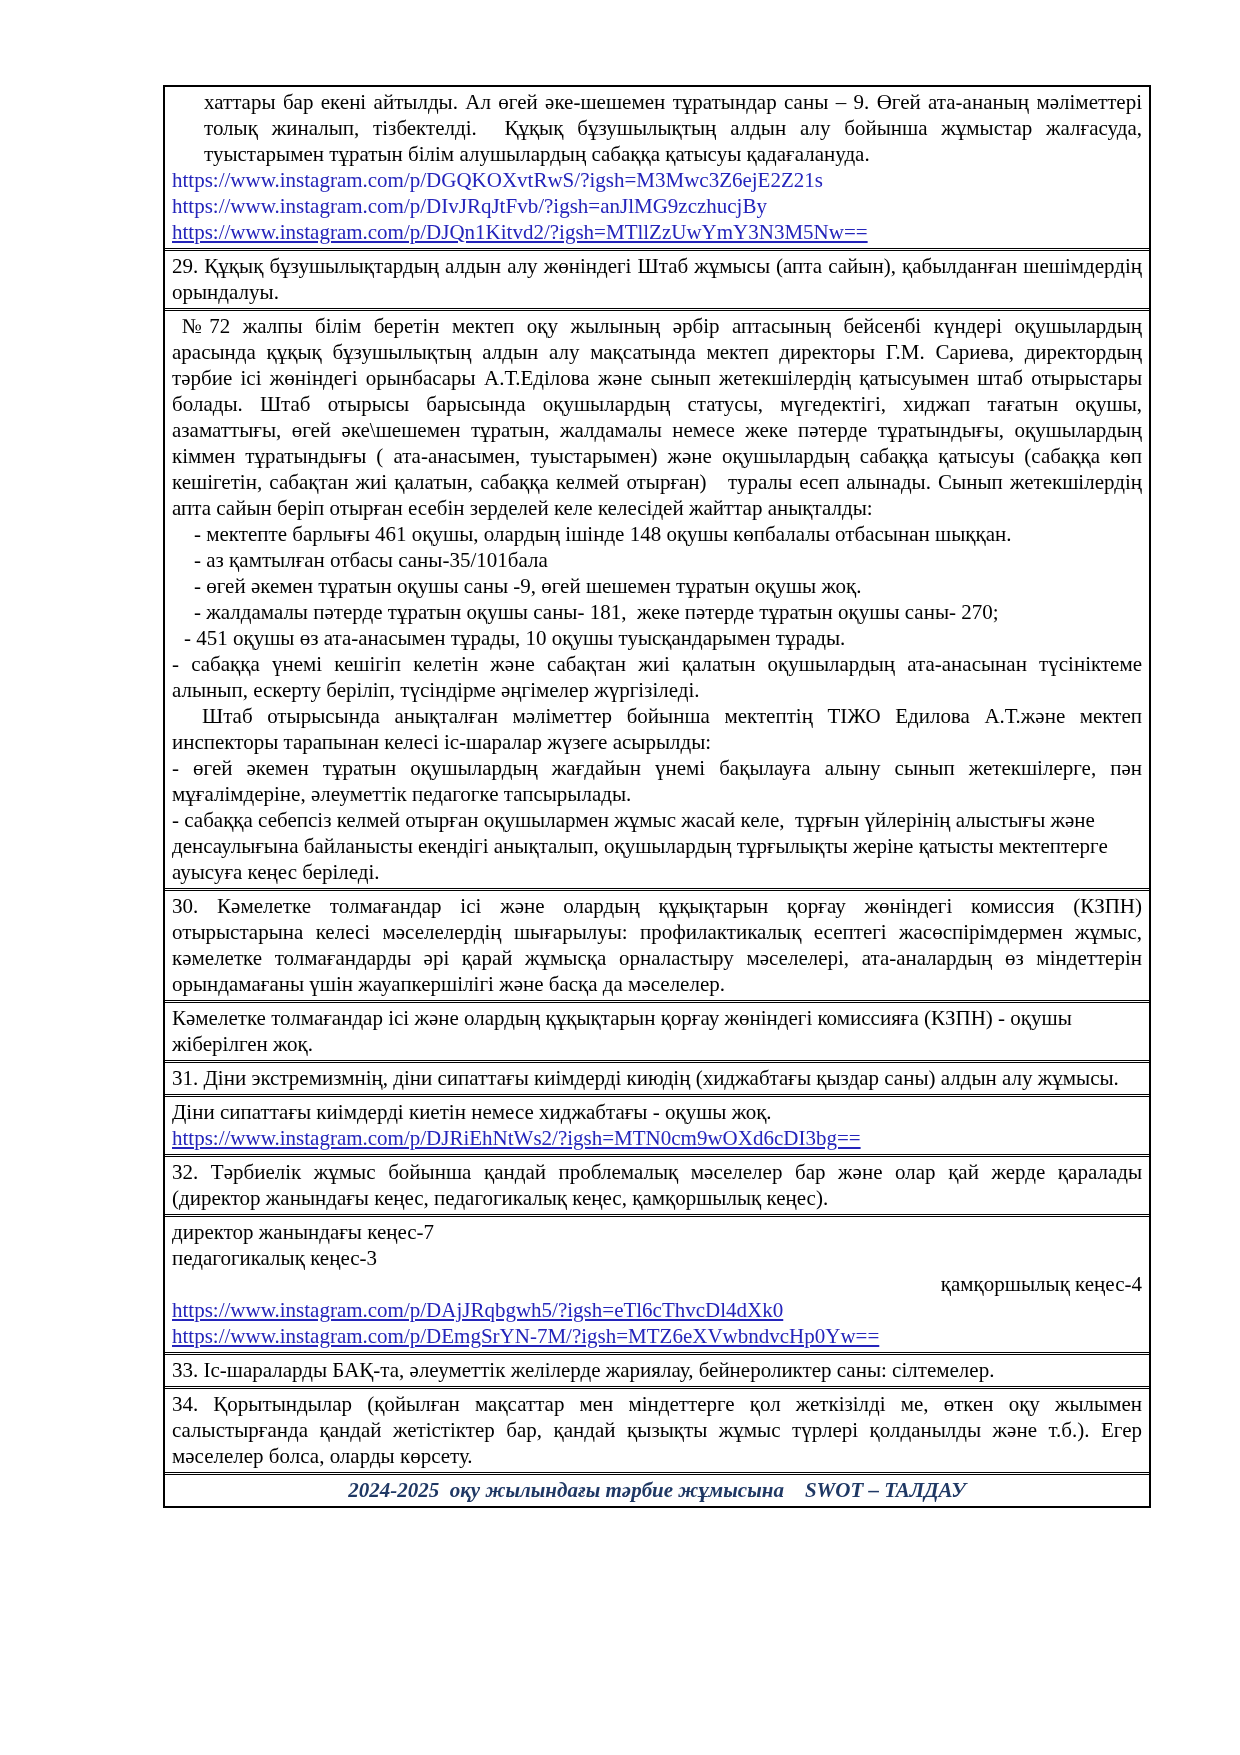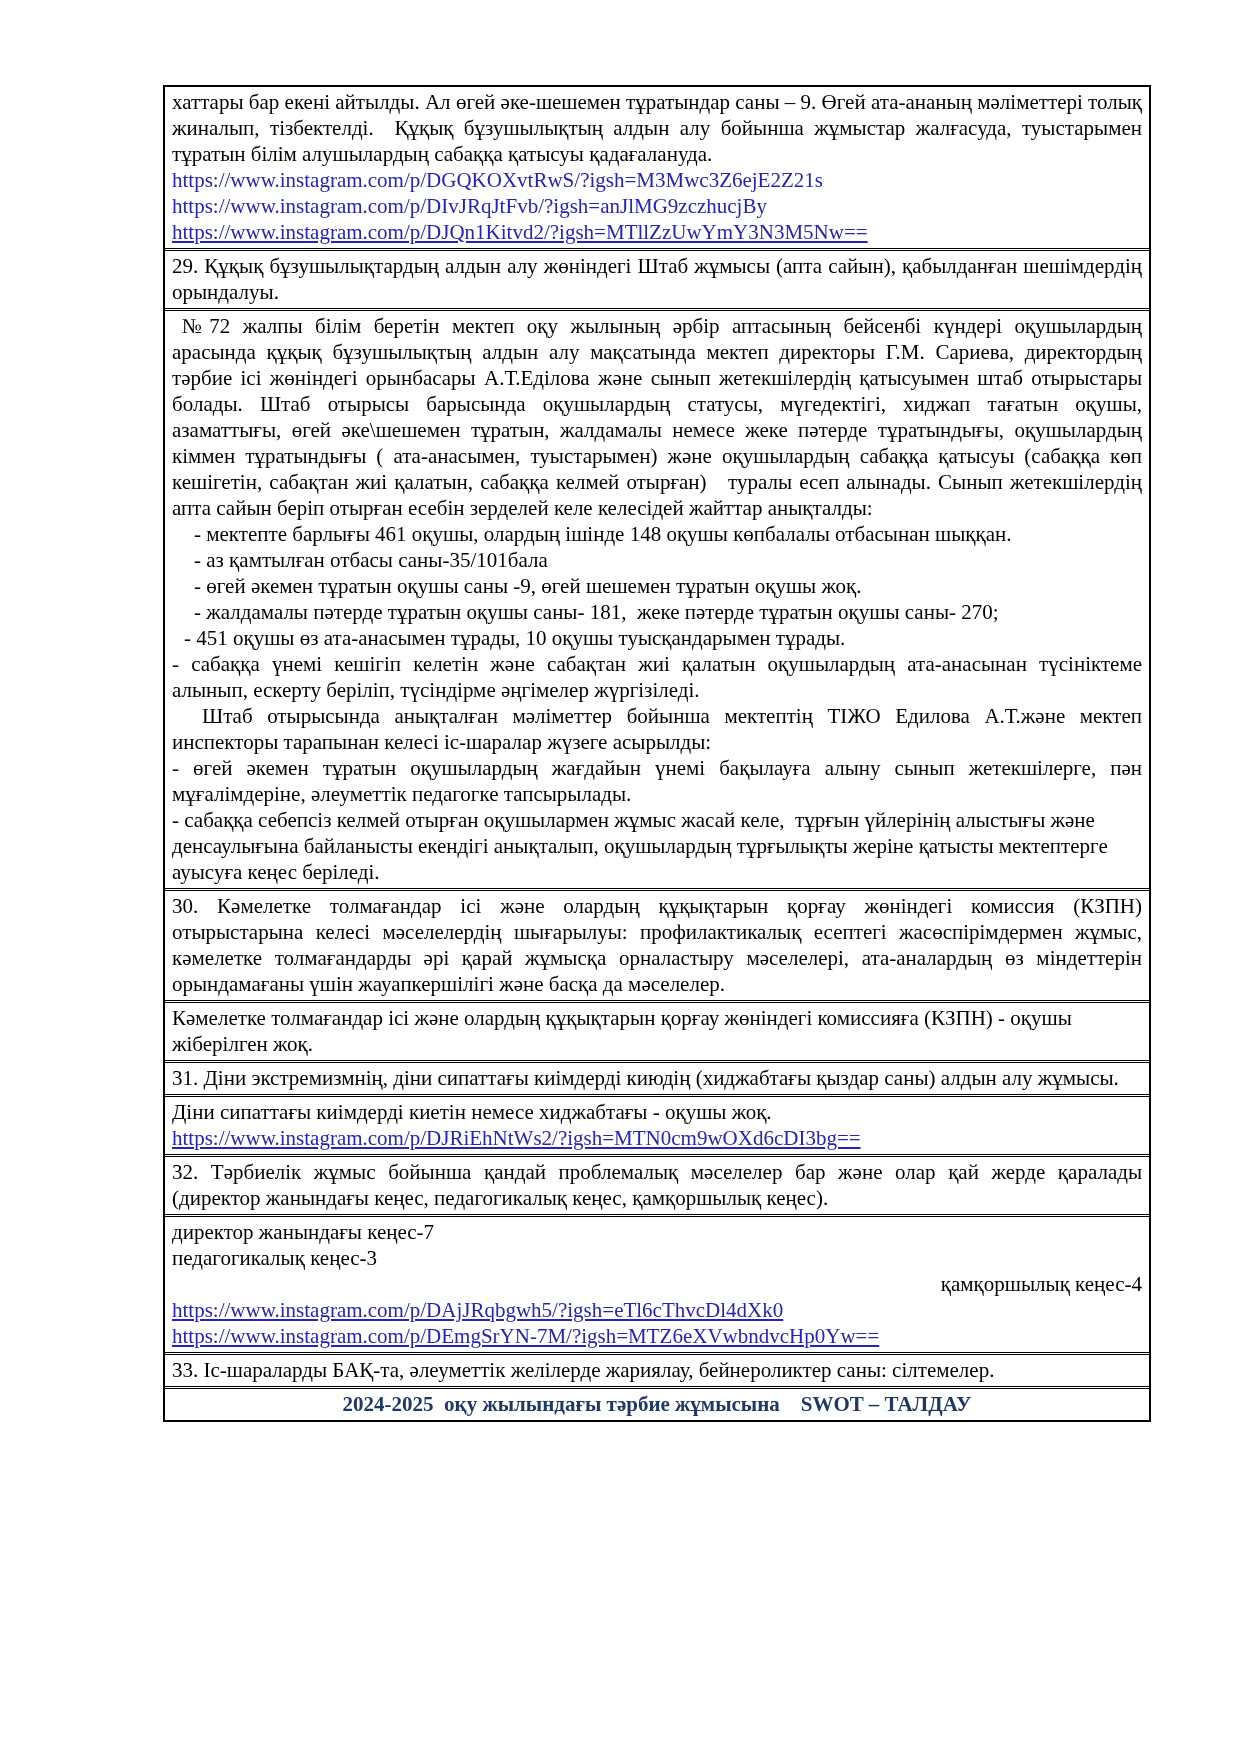--- a/index.html
+++ b/index.html
@@ -30,20 +30,21 @@
     background: #ffffff;
   }
   .doc-row {
     border-bottom: 3px double #000000;
     padding: 2px 7px 3px 7px;
     font-size: 21px;
     line-height: 26px;
   }
   .doc-row:last-child {
     border-bottom: none;
+    font-style: italic;
   }
   .doc-p {
     white-space: pre-wrap;
     text-align: left;
   }
   .doc-link {
     display: block;
     color: var(--link-color, #2424bb);
     text-decoration: none;
     cursor: pointer;
@@ -56,21 +57,21 @@
   .doc-title {
     font-weight: bold;
   }
 </style>
 </head>
 <body>
 
 <div class="doc-page">
   <div class="doc-table" style="border-color: rgb(0, 0, 0); background: rgb(255, 255, 255);">
       <div class="doc-row" style="border-color: rgb(0, 0, 0);">
-        <div class="doc-p" style="text-align: justify;">хаттары бар екені айтылды. Ал өгей әке-шешемен тұратындар саны – 9. Өгей ата-ананың мәліметтері толық жиналып, тізбектелді.  Құқық бұзушылықтың алдын алу бойынша жұмыстар жалғасуда, туыстарымен тұратын білім алушылардың сабаққа қатысуы қадағалануда.</div>
+        <div class="doc-p" style="text-align: justify; margin-left: 32px;">хаттары бар екені айтылды. Ал өгей әке-шешемен тұратындар саны – 9. Өгей ата-ананың мәліметтері толық жиналып, тізбектелді.  Құқық бұзушылықтың алдын алу бойынша жұмыстар жалғасуда, туыстарымен тұратын білім алушылардың сабаққа қатысуы қадағалануда.</div>
         <a class="doc-link">https://www.instagram.com/p/DGQKOXvtRwS/?igsh=M3Mwc3Z6ejE2Z21s</a>
         <a class="doc-link">https://www.instagram.com/p/DIvJRqJtFvb/?igsh=anJlMG9zczhucjBy</a>
         <a class="doc-link u">https://www.instagram.com/p/DJQn1Kitvd2/?igsh=MTllZzUwYmY3N3M5Nw==</a>
       </div>
       <div class="doc-row" style="border-color: rgb(0, 0, 0);">
         <div class="doc-p" style="text-align: justify;">29. Құқық бұзушылықтардың алдын алу жөніндегі Штаб жұмысы (апта сайын), қабылданған шешімдердің орындалуы.</div>
       </div>
       <div class="doc-row" style="border-color: rgb(0, 0, 0);">
         <div class="doc-p" style="text-align: justify; text-indent: 10px;">№72 жалпы білім беретін мектеп оқу жылының әрбір аптасының бейсенбі күндері оқушылардың арасында құқық бұзушылықтың алдын алу мақсатында мектеп директоры Г.М. Сариева, директордың тәрбие ісі жөніндегі орынбасары А.Т.Еділова және сынып жетекшілердің қатысуымен штаб отырыстары болады. Штаб отырысы барысында оқушылардың статусы, мүгедектігі, хиджап тағатын оқушы, азаматтығы, өгей әке\шешемен тұратын, жалдамалы немесе жеке пәтерде тұратындығы, оқушылардың кіммен тұратындығы ( ата-анасымен, туыстарымен) және оқушылардың сабаққа қатысуы (сабаққа көп кешігетін, сабақтан жиі қалатын, сабаққа келмей отырған)   туралы есеп алынады. Сынып жетекшілердің апта сайын беріп отырған есебін зерделей келе келесідей жайттар анықталды:</div>
         <div class="doc-p" style="text-align: left; padding-left: 22px;">- мектепте барлығы 461 оқушы, олардың ішінде 148 оқушы көпбалалы отбасынан шыққан.</div>
@@ -103,16 +104,19 @@
         <div class="doc-p" style="text-align: left;">директор жанындағы кеңес-7</div>
         <div class="doc-p" style="text-align: left;">педагогикалық кеңес-3</div>
         <div class="doc-p" style="text-align: right;">қамқоршылық кеңес-4</div>
         <a class="doc-link u">https://www.instagram.com/p/DAjJRqbgwh5/?igsh=eTl6cThvcDl4dXk0</a>
         <a class="doc-link u">https://www.instagram.com/p/DEmgSrYN-7M/?igsh=MTZ6eXVwbndvcHp0Yw==</a>
       </div>
       <div class="doc-row" style="border-color: rgb(0, 0, 0);">
         <div class="doc-p" style="text-align: left;">33. Іс-шараларды БАҚ-та, әлеуметтік желілерде жариялау, бейнероликтер саны: сілтемелер.</div>
       </div>
       <div class="doc-row" style="border-color: rgb(0, 0, 0);">
+        <div class="doc-p" style="text-align: justify;">34. Қорытындылар (қойылған мақсаттар мен міндеттерге қол жеткізілді ме, өткен оқу жылымен салыстырғанда қандай жетістіктер бар, қандай қызықты жұмыс түрлері қолданылды және т.б.). Егер мәселелер болса, оларды көрсету.</div>
+      </div>
+      <div class="doc-row" style="border-color: rgb(0, 0, 0);">
         <div class="doc-p doc-title" style="text-align: center; color: rgb(31, 56, 100);">2024-2025  оқу жылындағы тәрбие жұмысына    SWOT – ТАЛДАУ</div>
       </div>
     </div>
 </div>
 
 </body></html>

